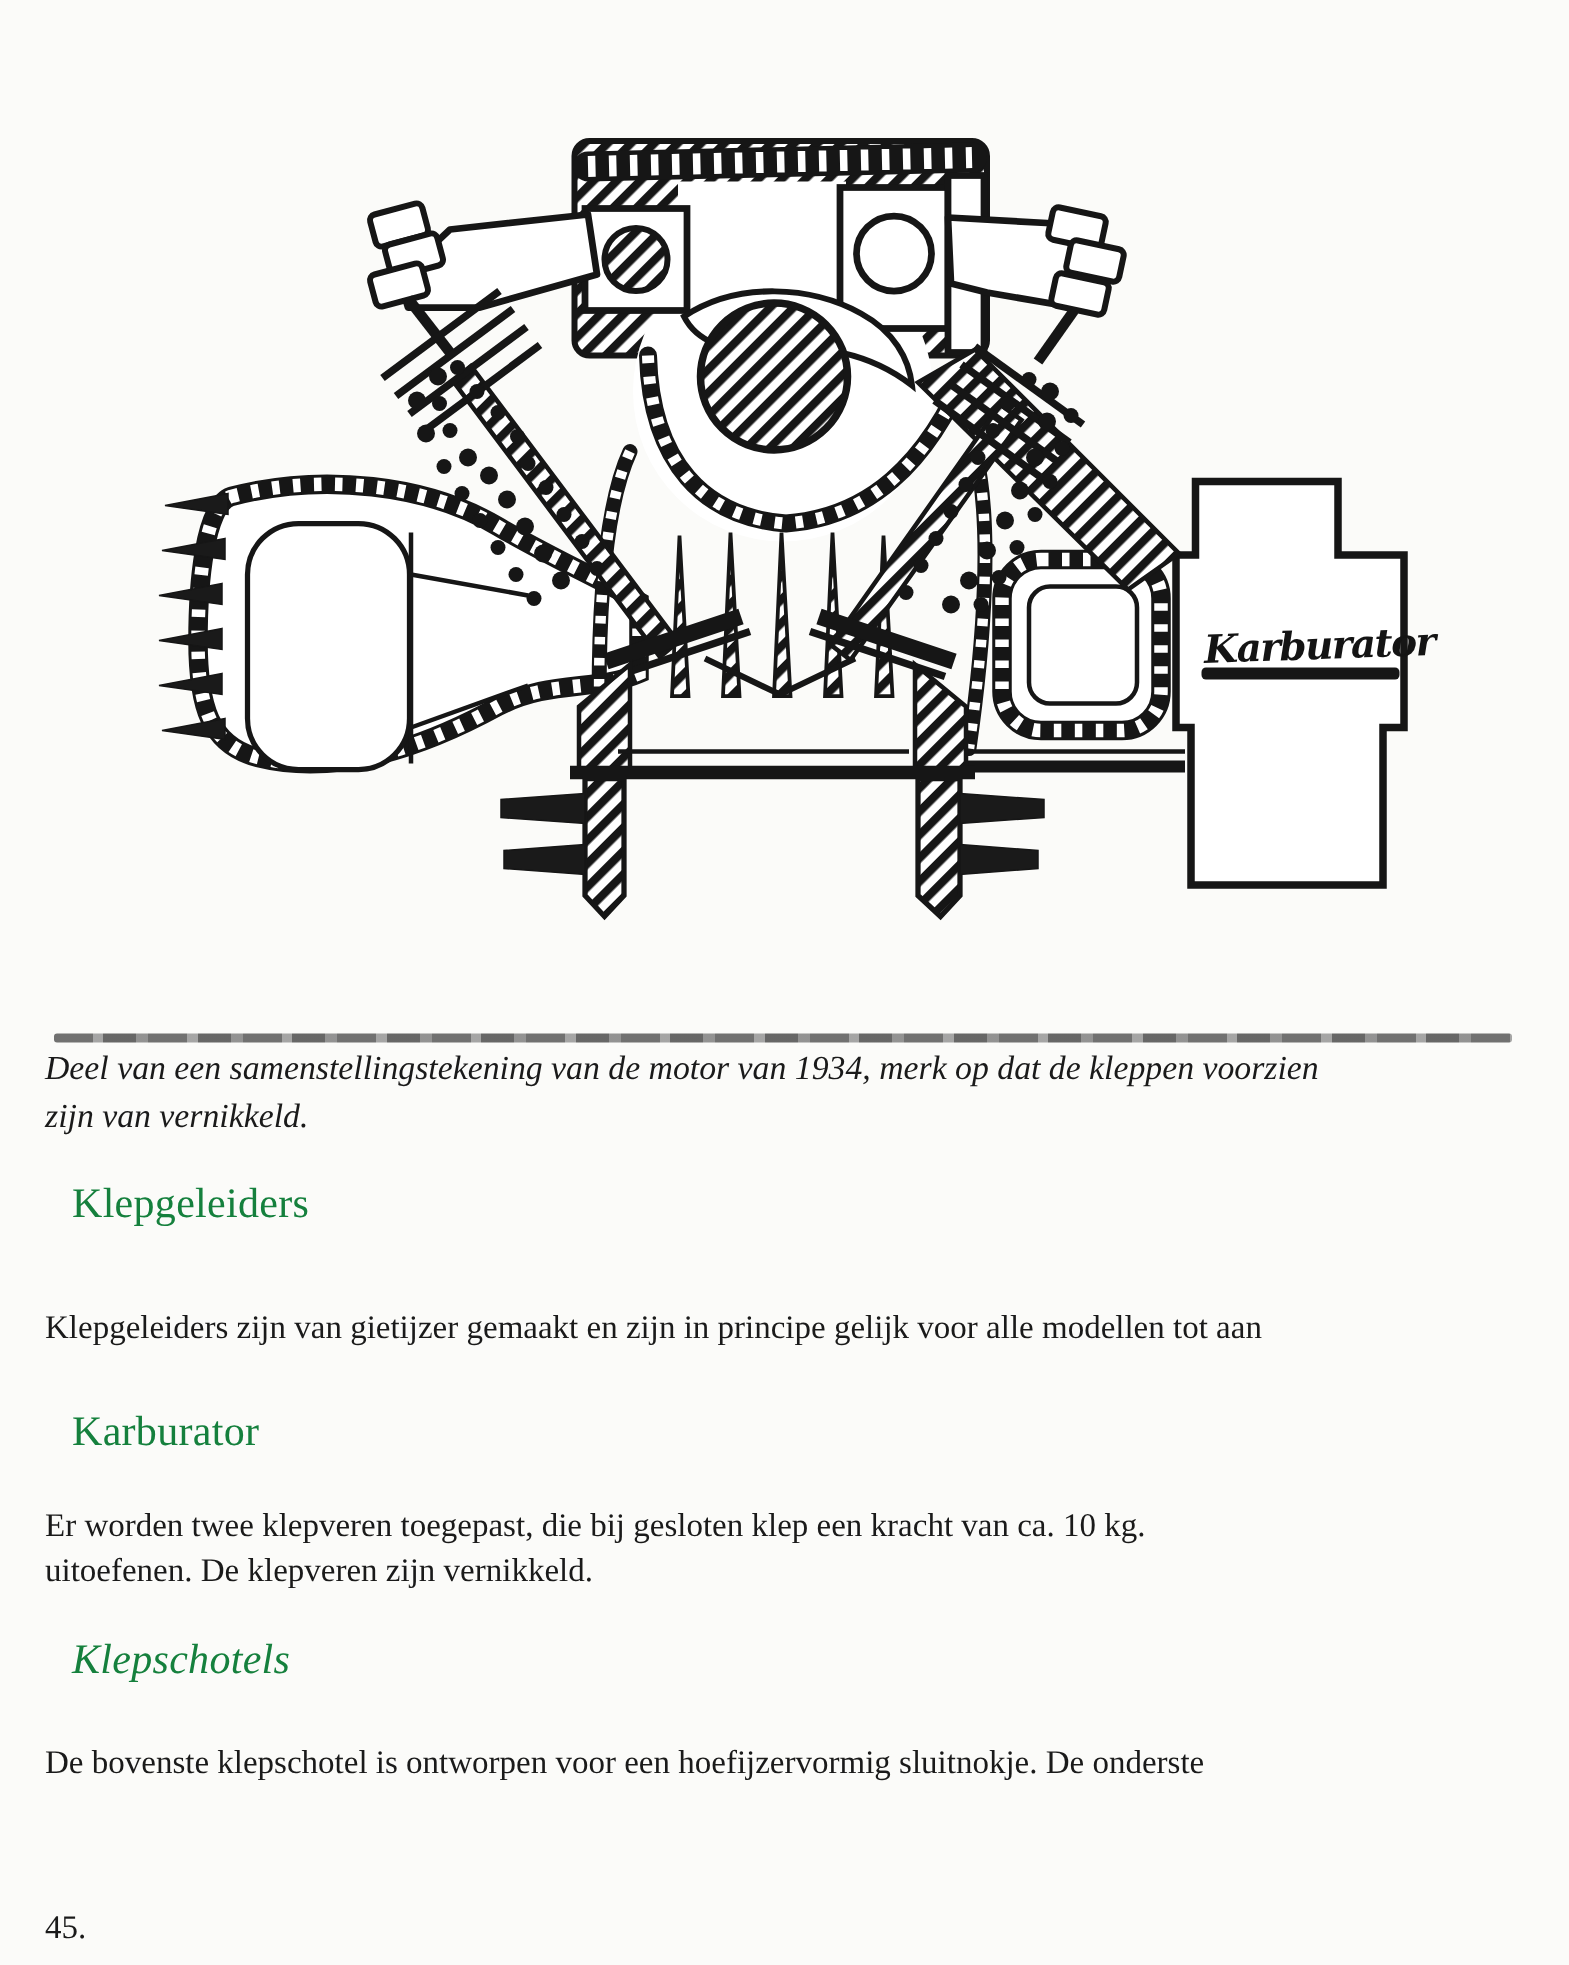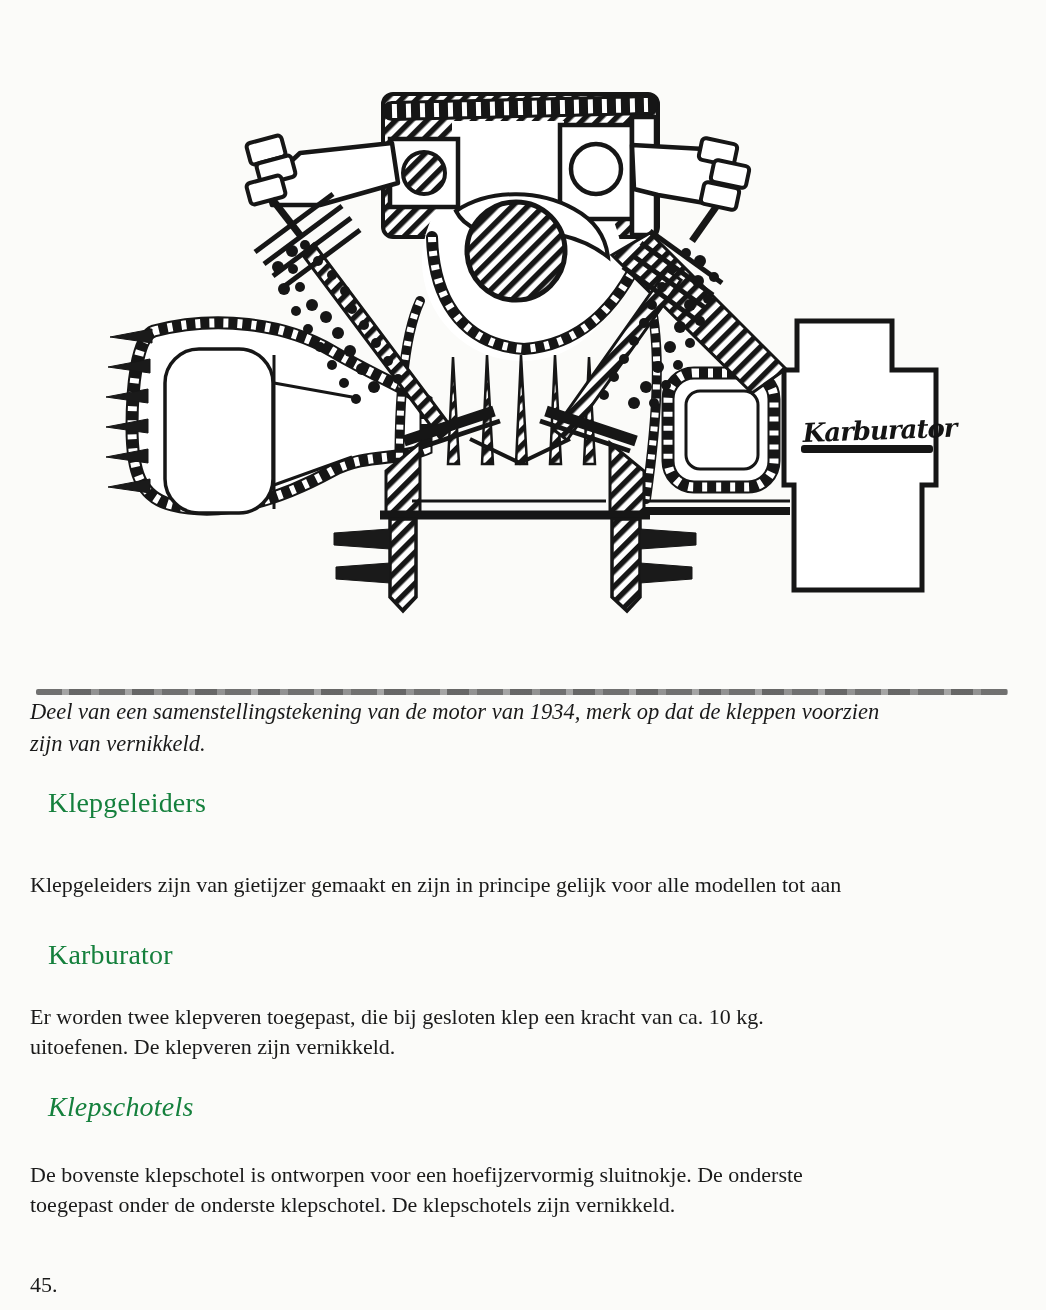--- a/index.html
+++ b/index.html
@@ -243,16 +243,15 @@
 
 <div class="abs heading" id="h-2">Karburator</div>
 <div class="abs para" id="p-2">
   <div>Er worden twee klepveren toegepast, die bij gesloten klep een kracht van ca. 10 kg.</div>
   <div>uitoefenen. De klepveren zijn vernikkeld.</div>
 </div>
 
 <div class="abs heading" id="h-3">Klepschotels</div>
 <div class="abs para" id="p-3">
   <div>De bovenste klepschotel is ontworpen voor een hoefijzervormig sluitnokje. De onderste</div>
-  <div>toegepast onder de onderste klepschotel. De klepschotels zijn vernikkeld.</div>
 </div>
 
 <div class="abs" id="page-number">45.</div>
 
 </body></html>

